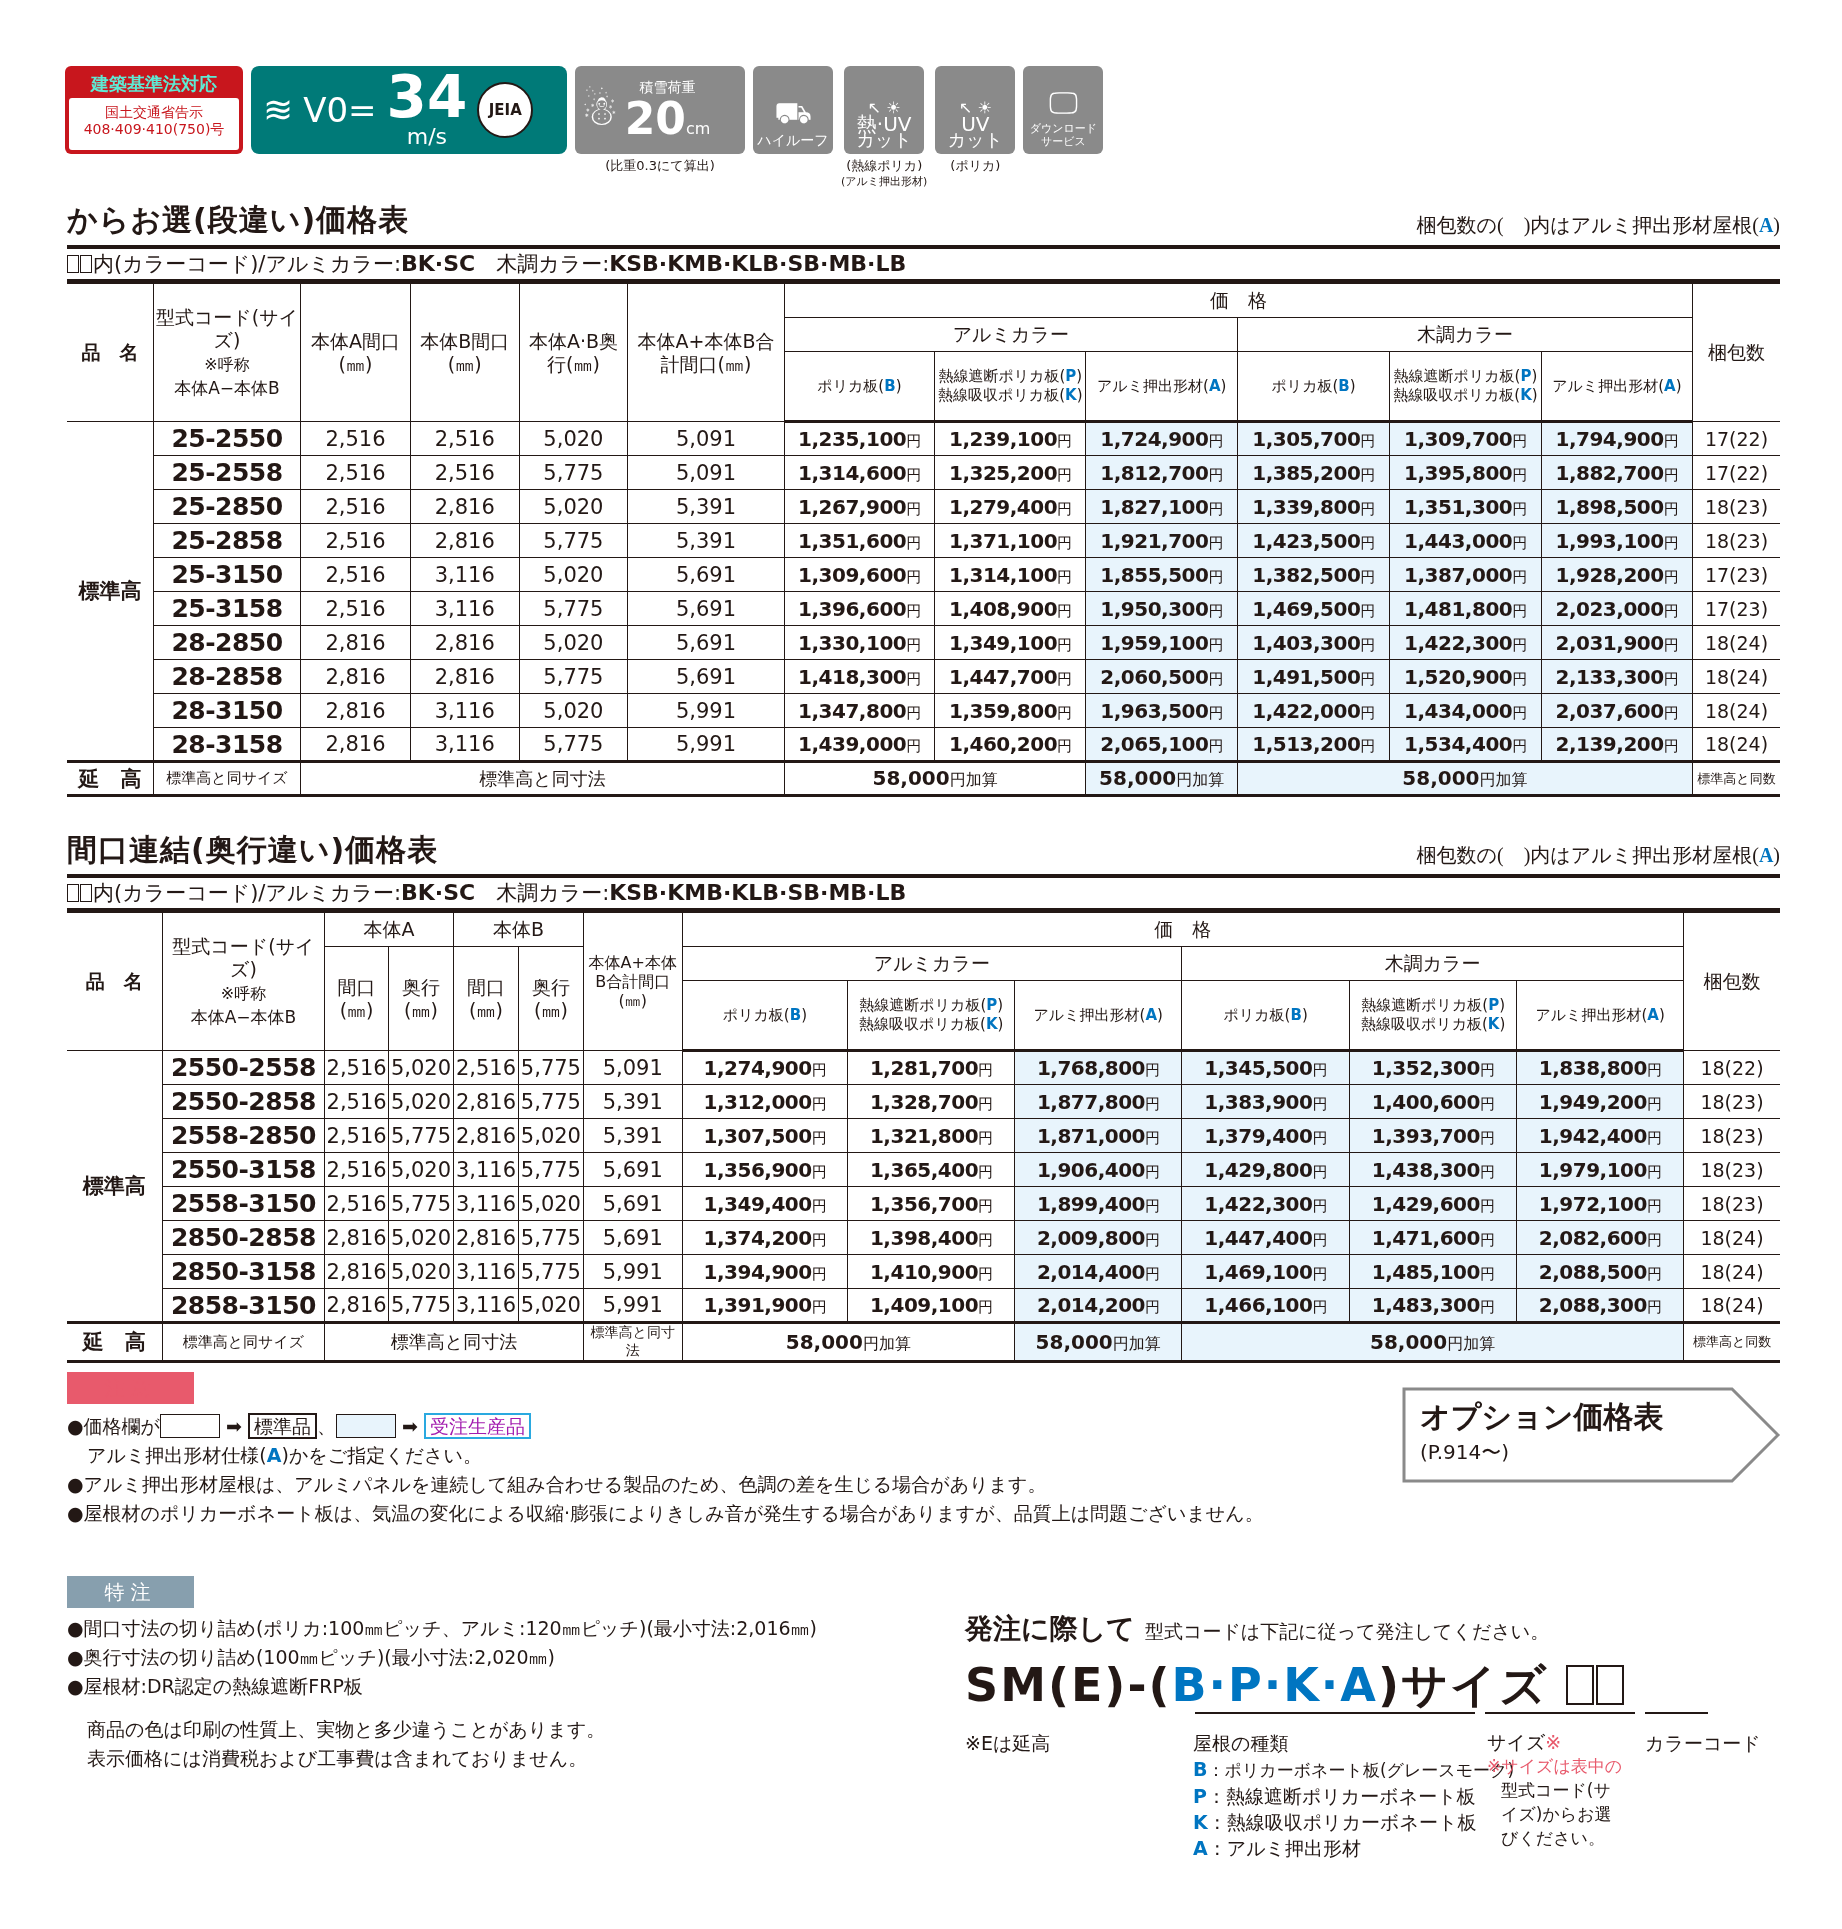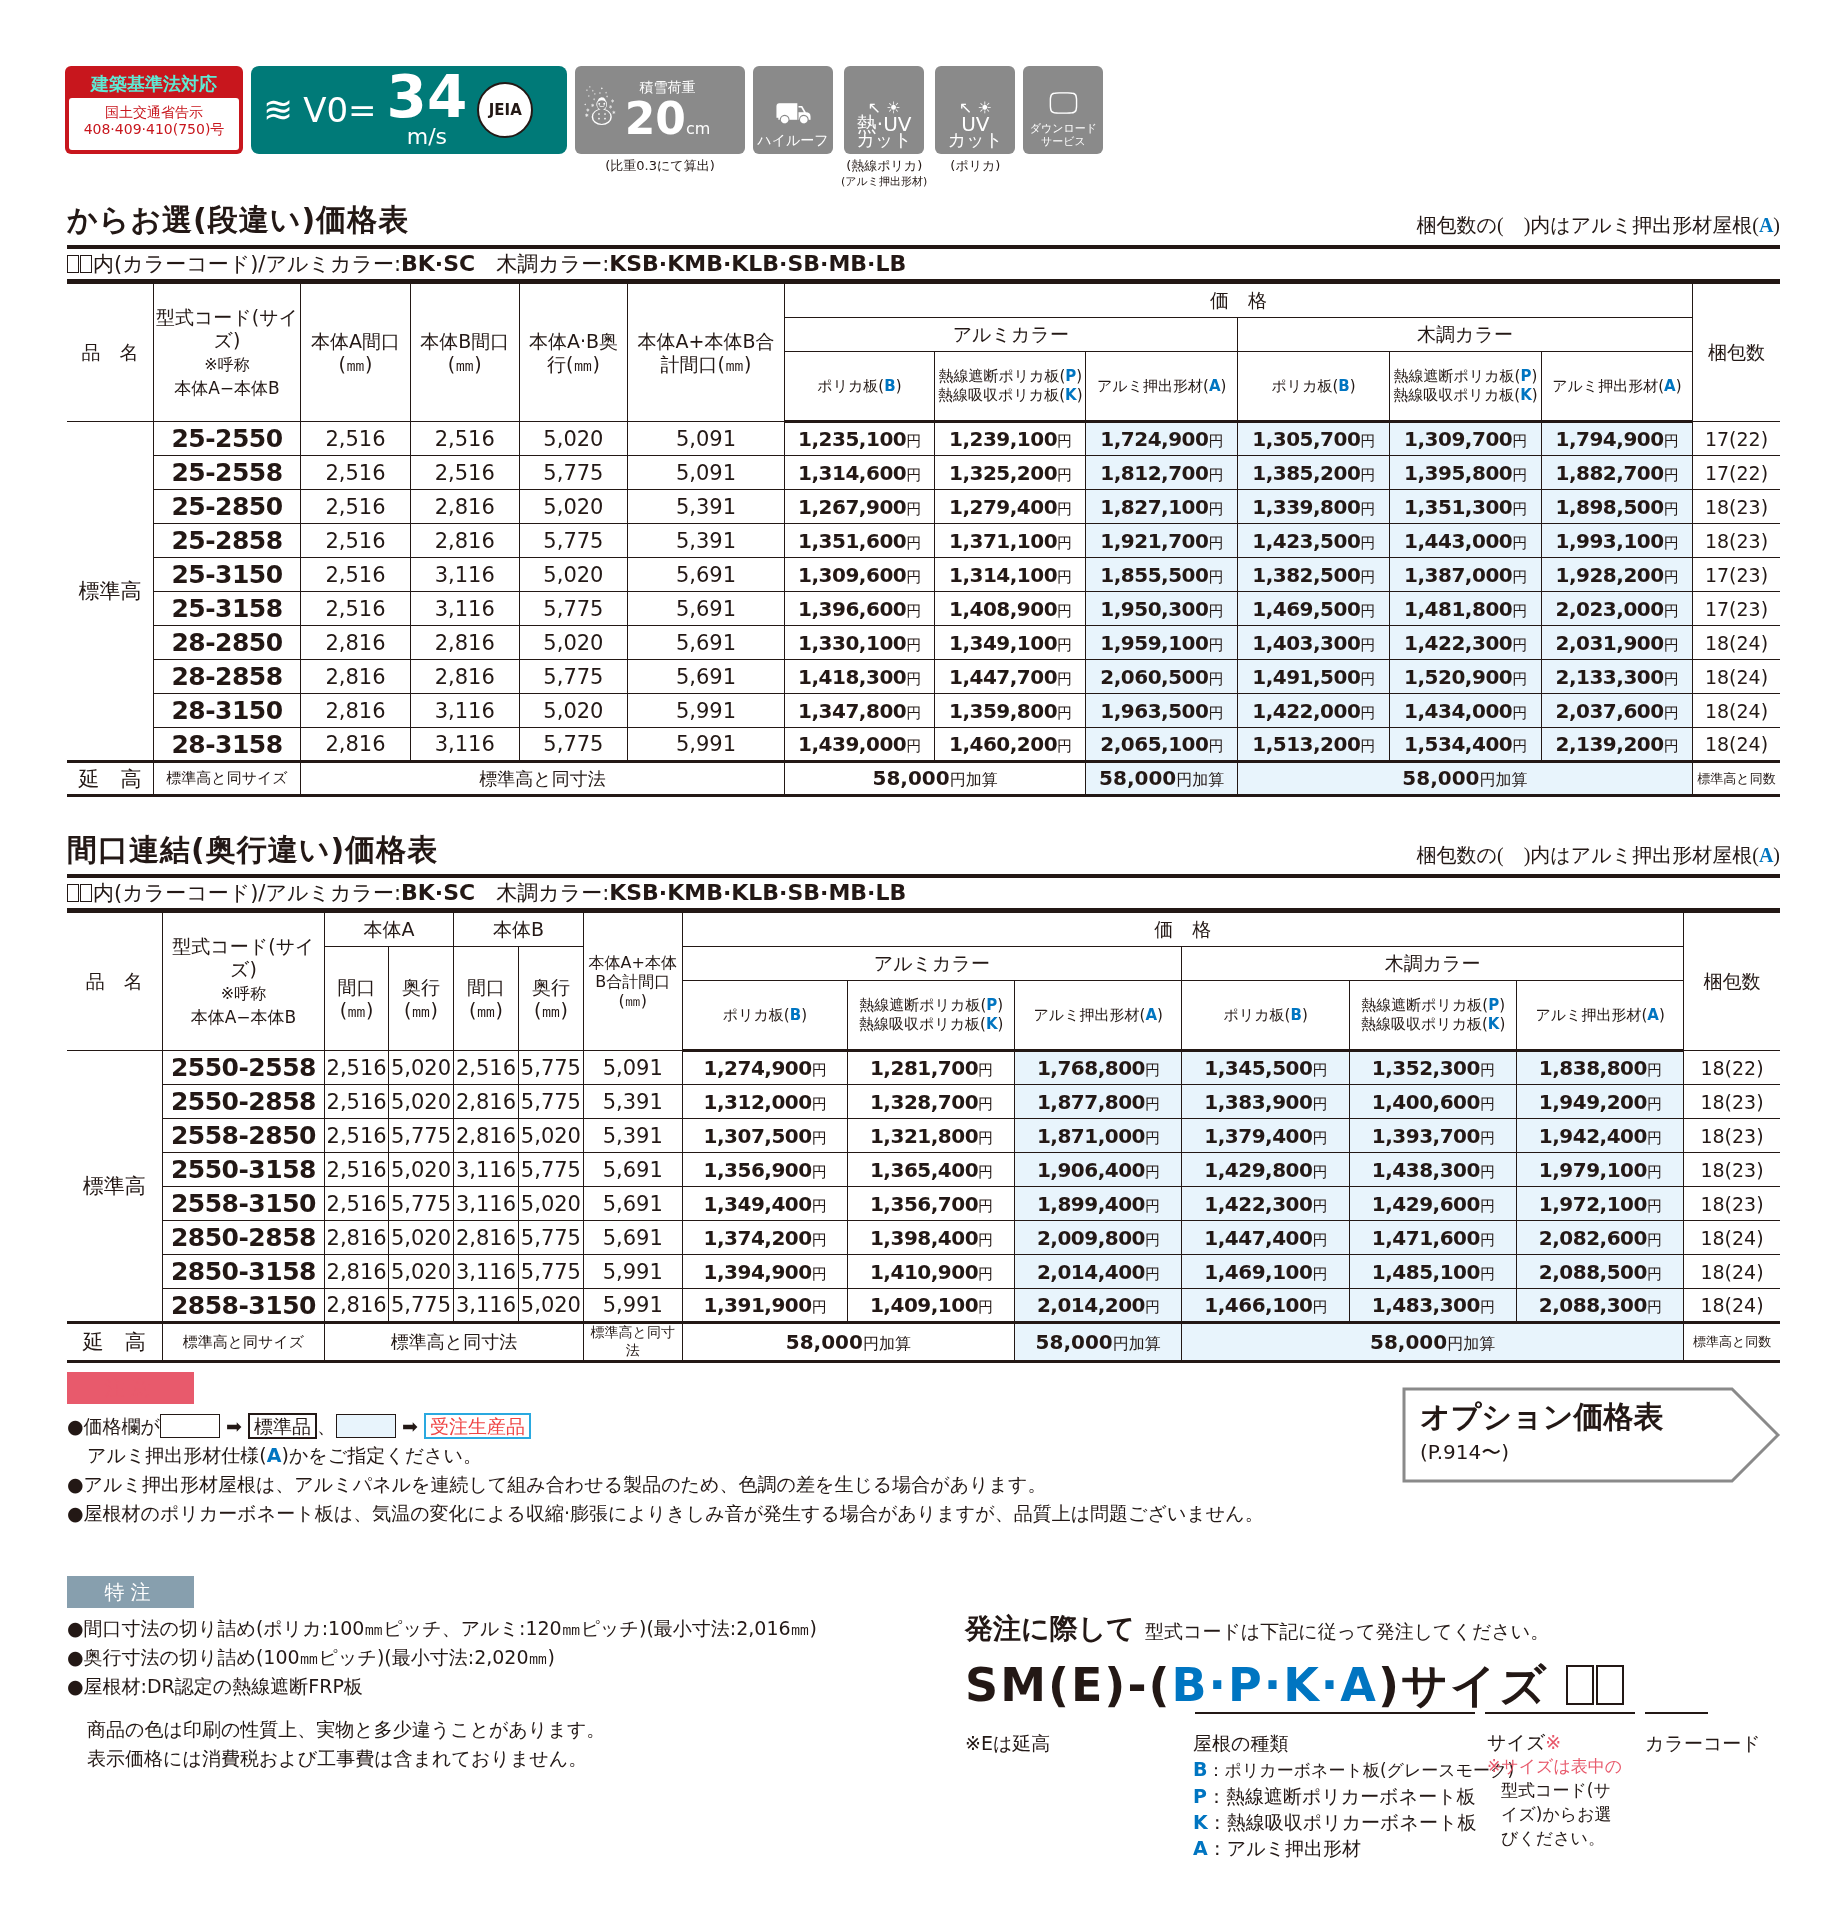--- a/index.html
+++ b/index.html
@@ -44,33 +44,33 @@
   table.price td { height: 34px; font-size: 21px; }
   table.price td.code { font-weight: bold; font-size: 25px; letter-spacing: -0.5px; }
   table.price td.p { font-weight: bold; font-size: 20px; letter-spacing: -0.5px; padding: 0 2px; white-space: nowrap; }
   table.price td.p .yen { font-size: 15px; font-weight: normal; }
   table.price td.lb { background: #e8f4fc; }
   table.price td.pk { font-size: 19px; }
   table.price td.grp { font-size: 21px; border-left: none; }
   table.price tr.ext td { border-top: 3px solid #231815; border-bottom: 3px solid #231815; height: 34px; }
   table.price tr.ext td.sm { font-size: 15px; }
   table.price tr.ext td.add { font-weight: bold; font-size: 20px; }
-  table.price .first-col { border-left: none; }
+  table.price .first-col { border-left: none; font-weight: bold; }
   table.price .last-col { border-right: none; }
 
   
   .tag { position: absolute; left: 67px; height: 32px; width: 127px; color: #fff; font-size: 20px; text-align: center; line-height: 32px; letter-spacing: 6px; }
   .tag.red { background: #e85a6c; }
   .tag.gray2 { background: #879fae; }
   .notes { position: absolute; left: 67px; font-size: 19px; line-height: 29px; }
   .notes .ind { padding-left: 20px; }
   .legend-box { display: inline-block; width: 60px; height: 24px; border: 1px solid #231815; vertical-align: -5px; }
   .legend-box.lb { background: #e8f4fc; }
   .std-label { display: inline-block; border: 2px solid #231815; padding: 0 4px; line-height: 22px; }
-  .ord-label { display: inline-block; border: 2px solid #2aa9e0; color: #ef4444; padding: 0 4px; line-height: 22px; }
+  .ord-label { display: inline-block; border: 2px solid #2aa9e0; color: #a21caf; padding: 0 4px; line-height: 22px; }
 
   .option { position: absolute; left: 1402px; top: 1387px; width: 380px; height: 96px; }
   .option svg { position: absolute; left: 0; top: 0; }
   .option .t1 { position: absolute; left: 18px; top: 10px; font-size: 30px; font-weight: bold; }
   .option .t2 { position: absolute; left: 18px; top: 52px; font-size: 20px; }
 
   .order { position: absolute; left: 965px; top: 1610px; }
   .order .h { font-size: 28px; font-weight: bold; }
   .order .h small { font-size: 19px; font-weight: normal; margin-left: 10px; }
   .formula { position: absolute; left: 965px; top: 1655px; font-size: 46px; font-weight: bold; letter-spacing: 2px; white-space: nowrap; }

